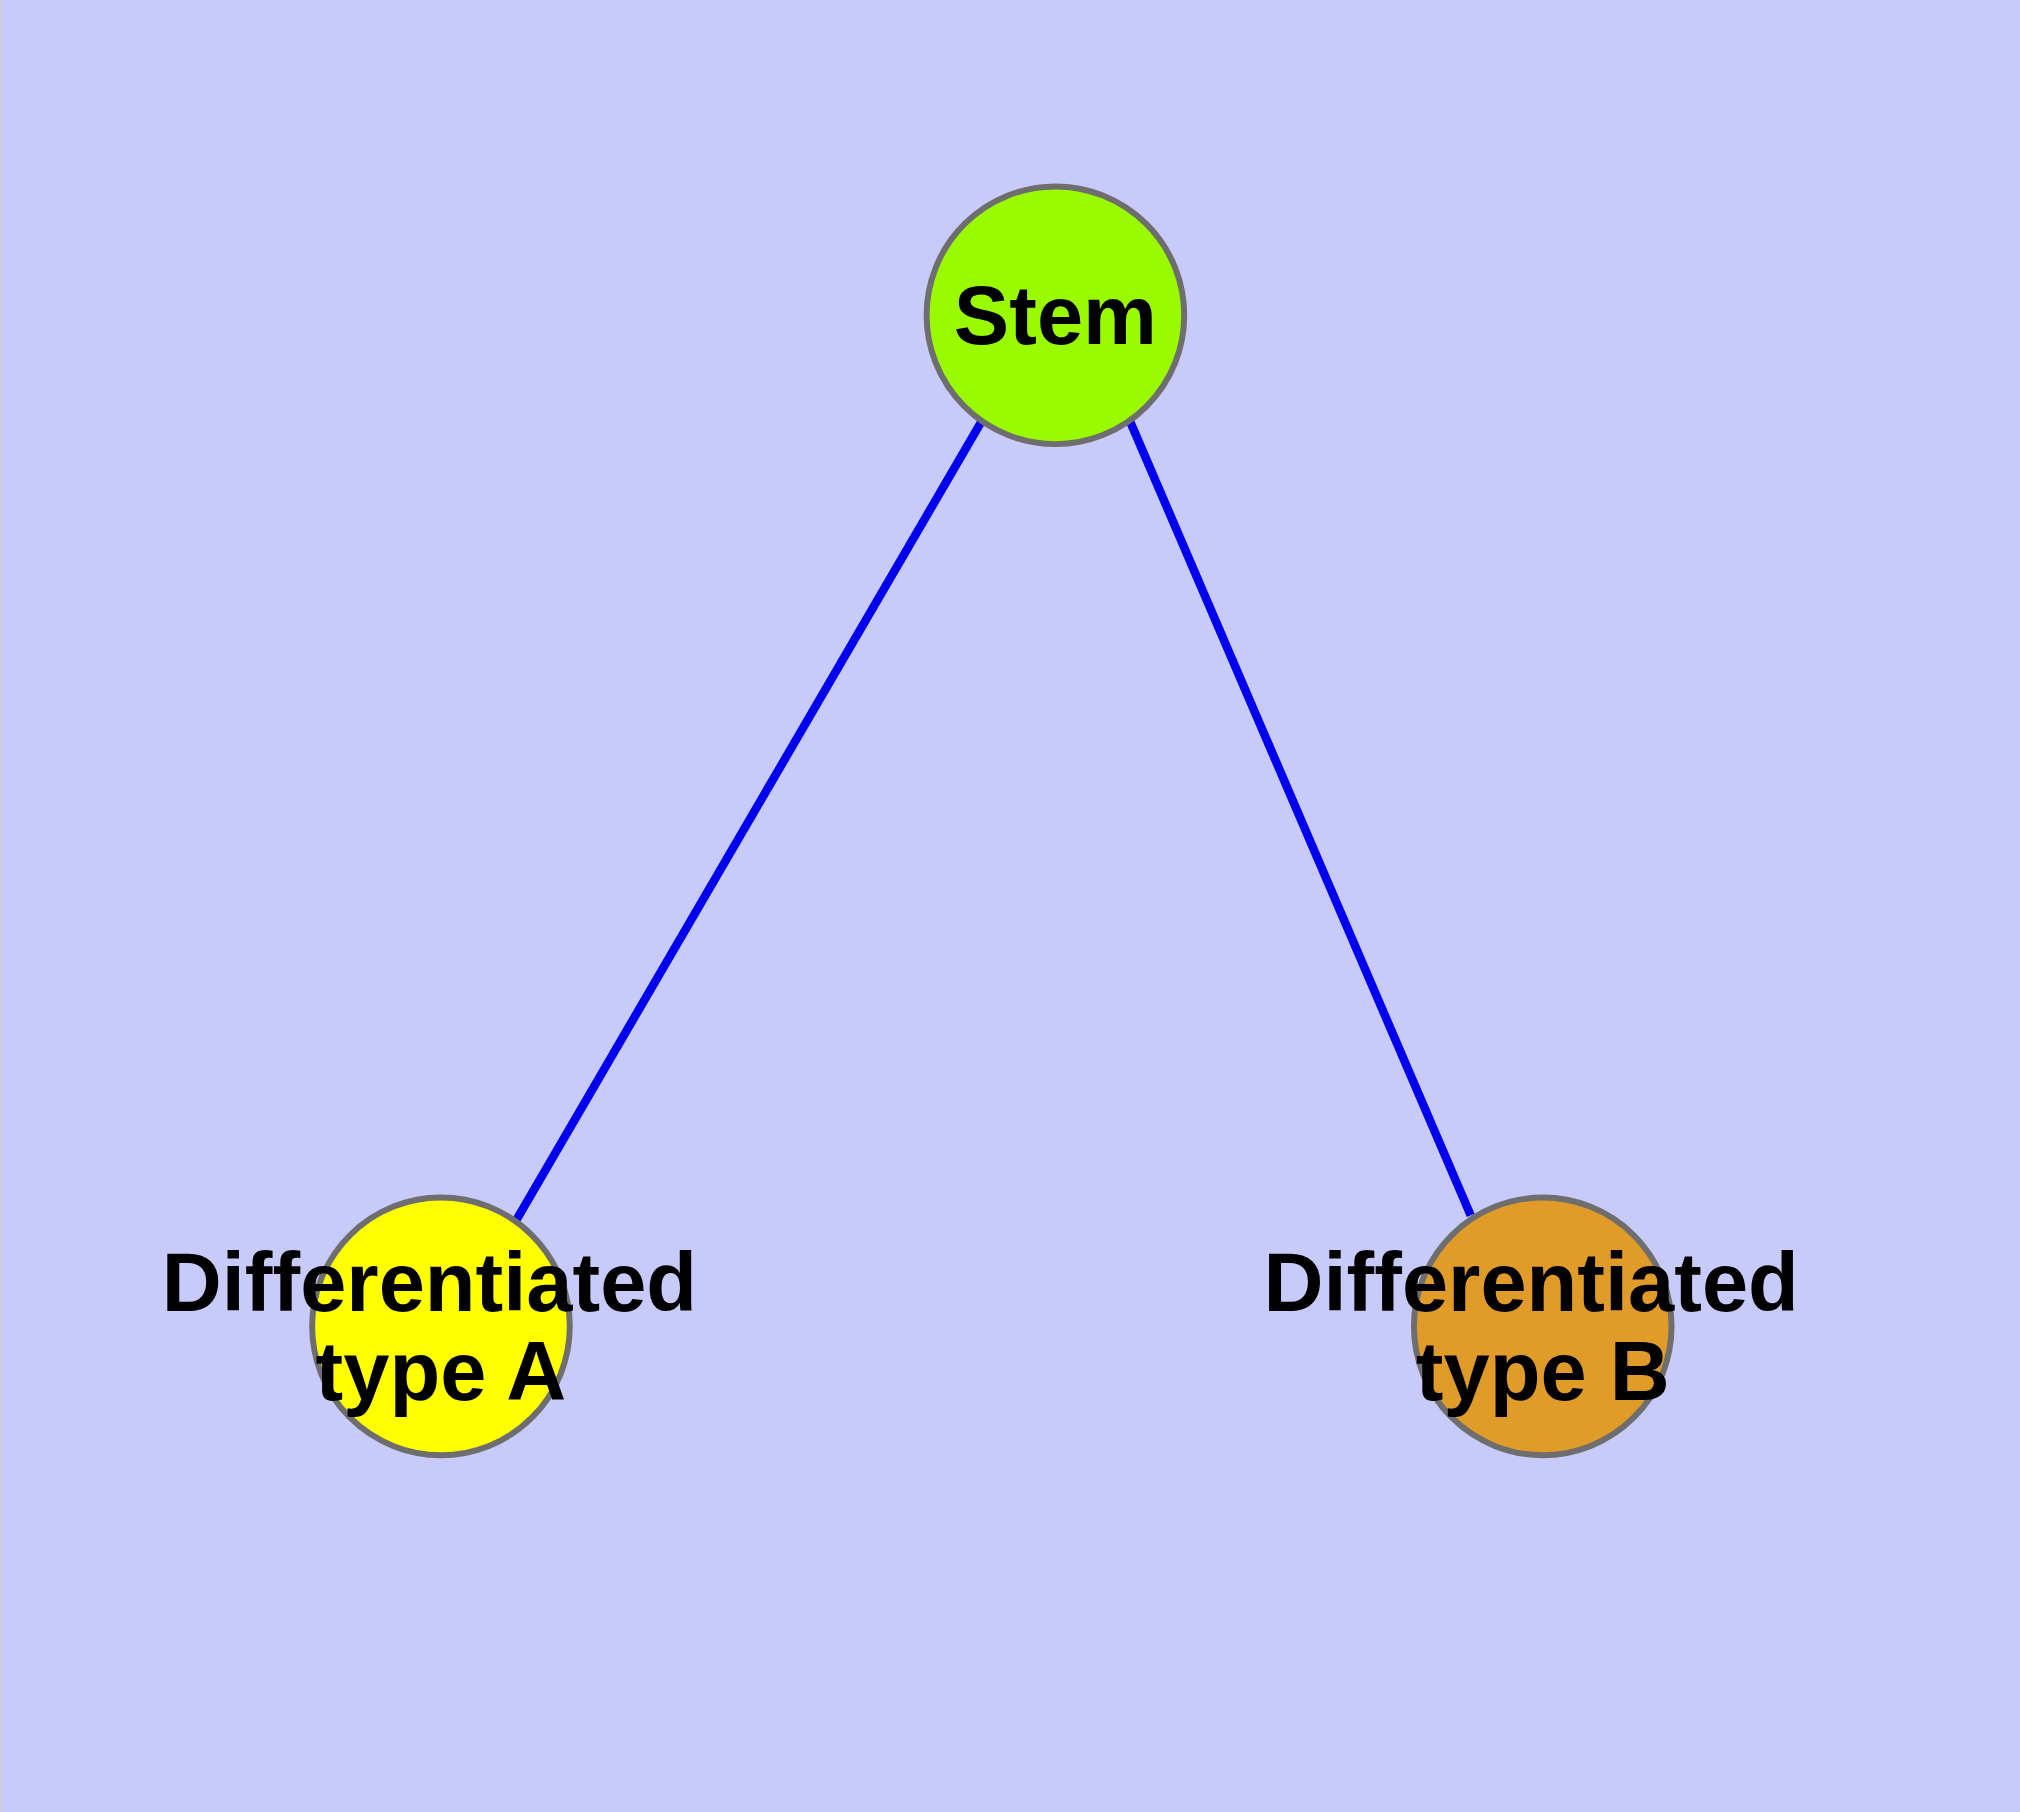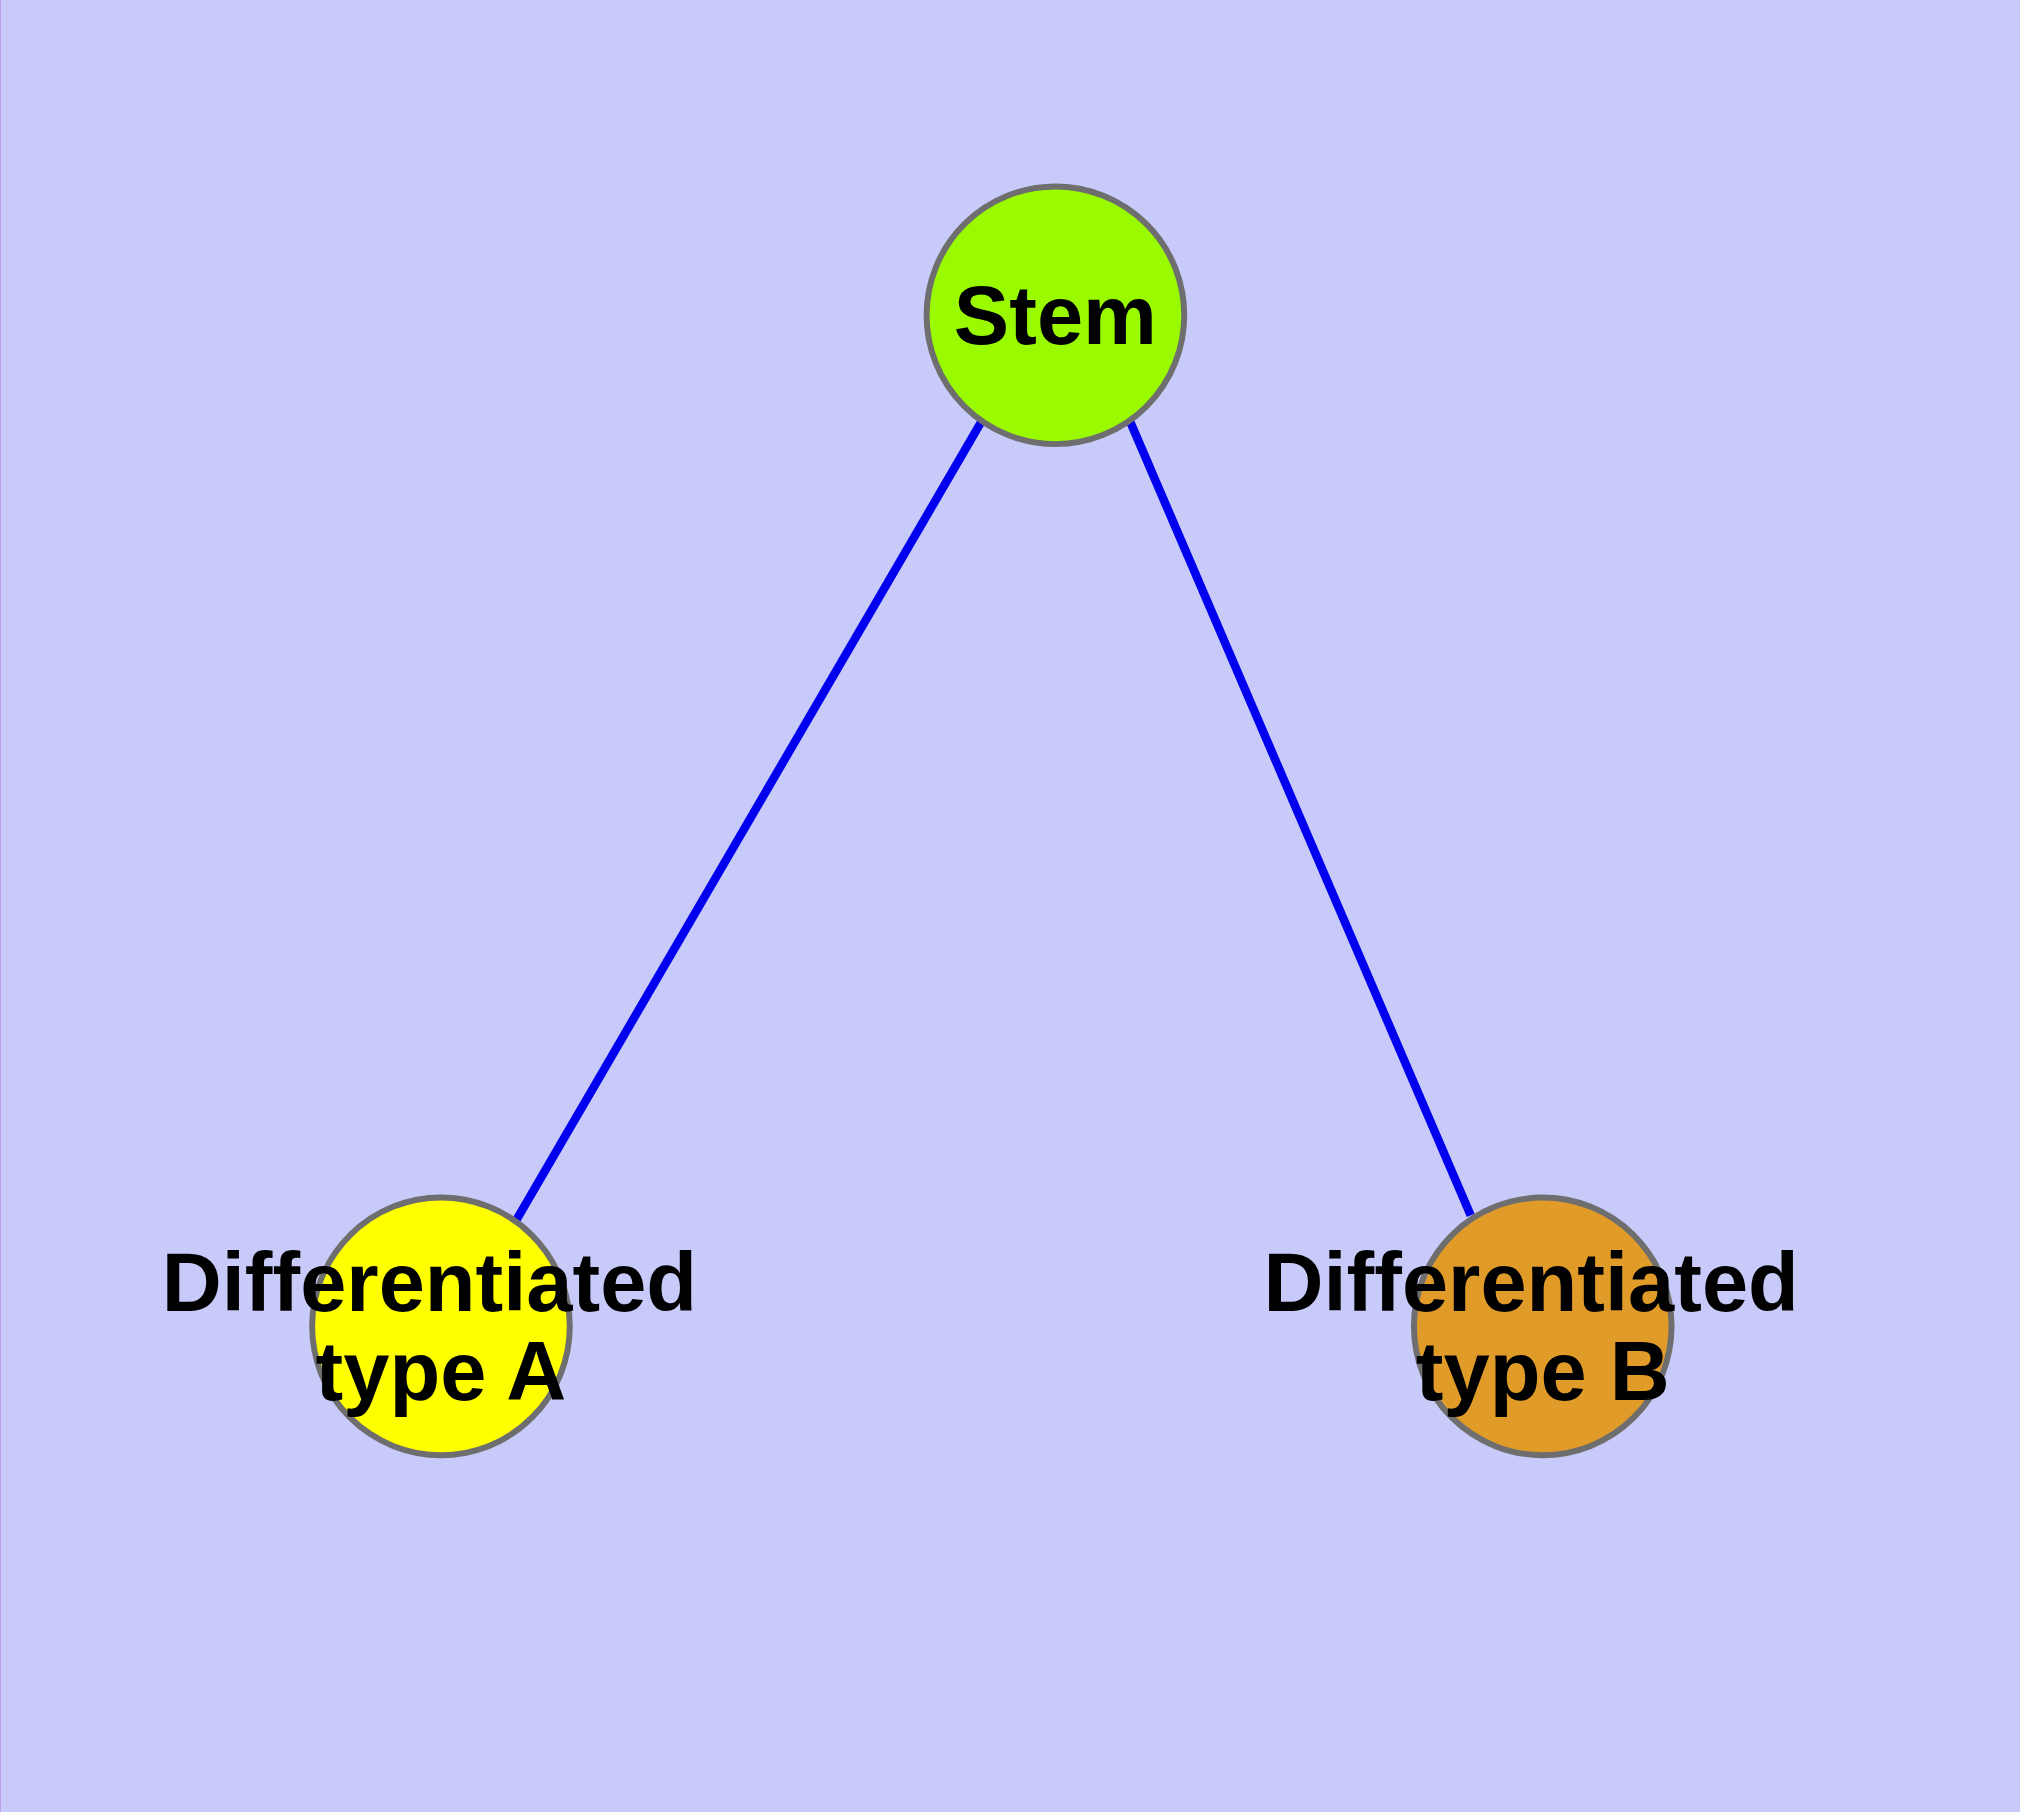--- a/index.html
+++ b/index.html
@@ -30,21 +30,21 @@
     font-family: "Liberation Sans", sans-serif;
     font-weight: bold;
     fill: #000000;
     stroke: none;
     paint-order: normal;
   }
 </style>
 </head>
 <body>
 
-<div id="canvas" style="background: #a21caf; width: 2021px; height: 1812px;">
+<div id="canvas" style="background: #fde047; width: 2021px; height: 1812px;">
   <svg id="graph-svg" viewBox="0 0 2384 2138" xmlns="http://www.w3.org/2000/svg" style="width: 2021px; height: 1812px;">
 
     <rect id="bg-rect" x="0" y="0" width="2384" height="2138" fill="#C8CBFA"></rect>
 
     <g id="edges-group">
       <line id="edge-0" x1="1158" y1="497" x2="608" y2="1441" stroke="#0000EE" stroke-width="10" stroke-linecap="butt"></line>
       <line id="edge-1" x1="1333" y1="497" x2="1735" y2="1434" stroke="#0000EE" stroke-width="10" stroke-linecap="butt"></line>
     </g>
 
     <g id="nodes-group">

